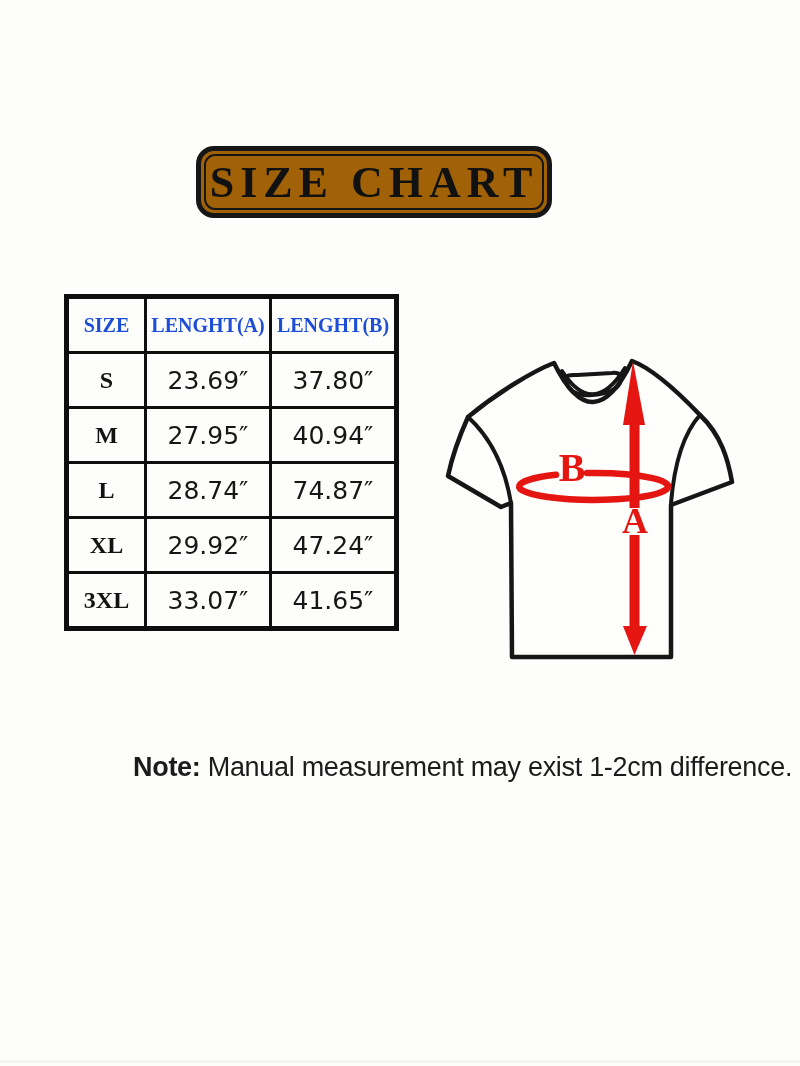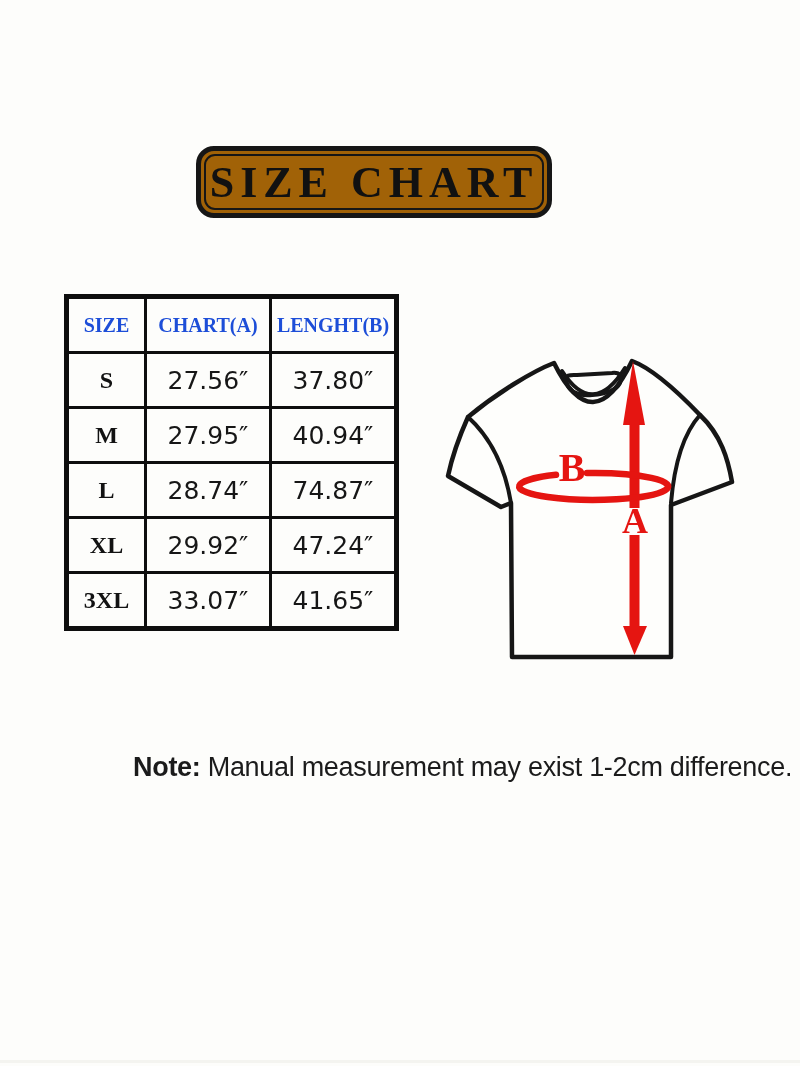--- a/index.html
+++ b/index.html
@@ -140,26 +140,26 @@
 
   <table class="size-table">
     <colgroup>
       <col class="col-size">
         <col class="col-a">
         <col class="col-b">
     </colgroup>
     <tbody>
       <tr>
         <th>SIZE</th>
-        <th>CHART(A)</th>
+        <th>LENGHT(A)</th>
         <th>LENGHT(B)</th>
       </tr>
       <tr>
         <td class="size-cell">S</td>
-        <td class="val-cell">27.56″</td>
+        <td class="val-cell">23.69″</td>
         <td class="val-cell">37.80″</td>
       </tr>
       <tr>
         <td class="size-cell">M</td>
         <td class="val-cell">27.95″</td>
         <td class="val-cell">40.94″</td>
       </tr>
       <tr>
         <td class="size-cell">L</td>
         <td class="val-cell">28.74″</td>

